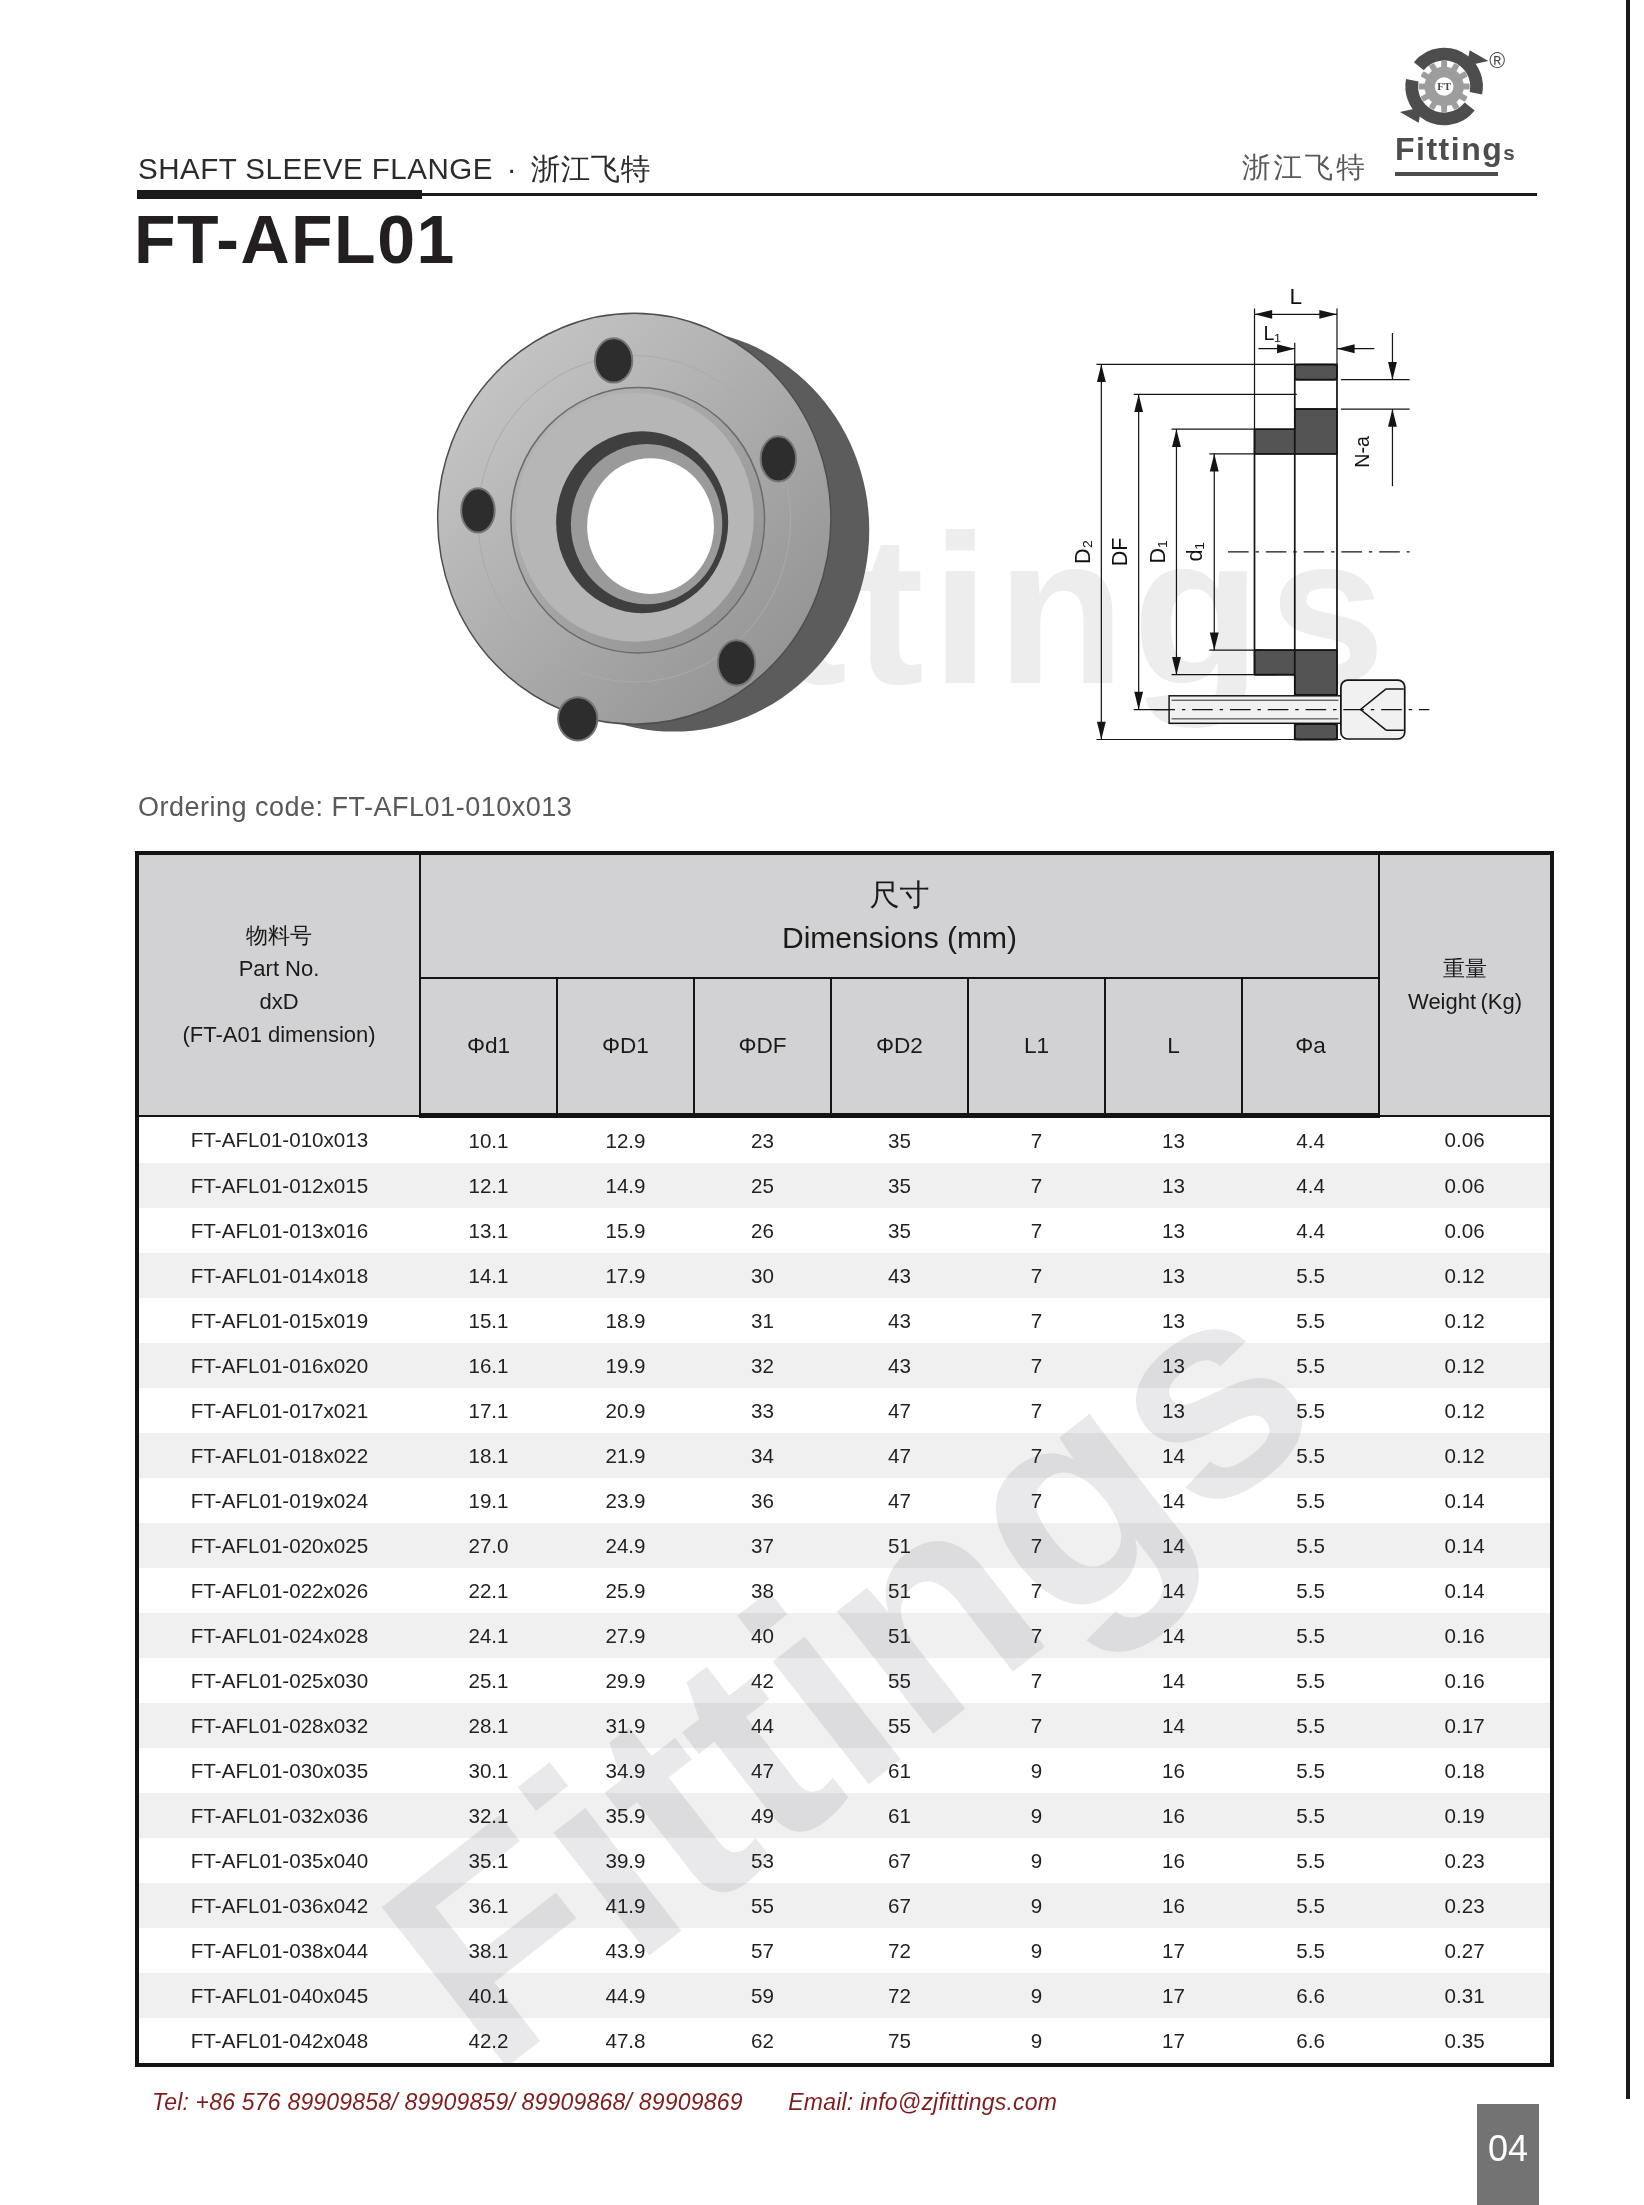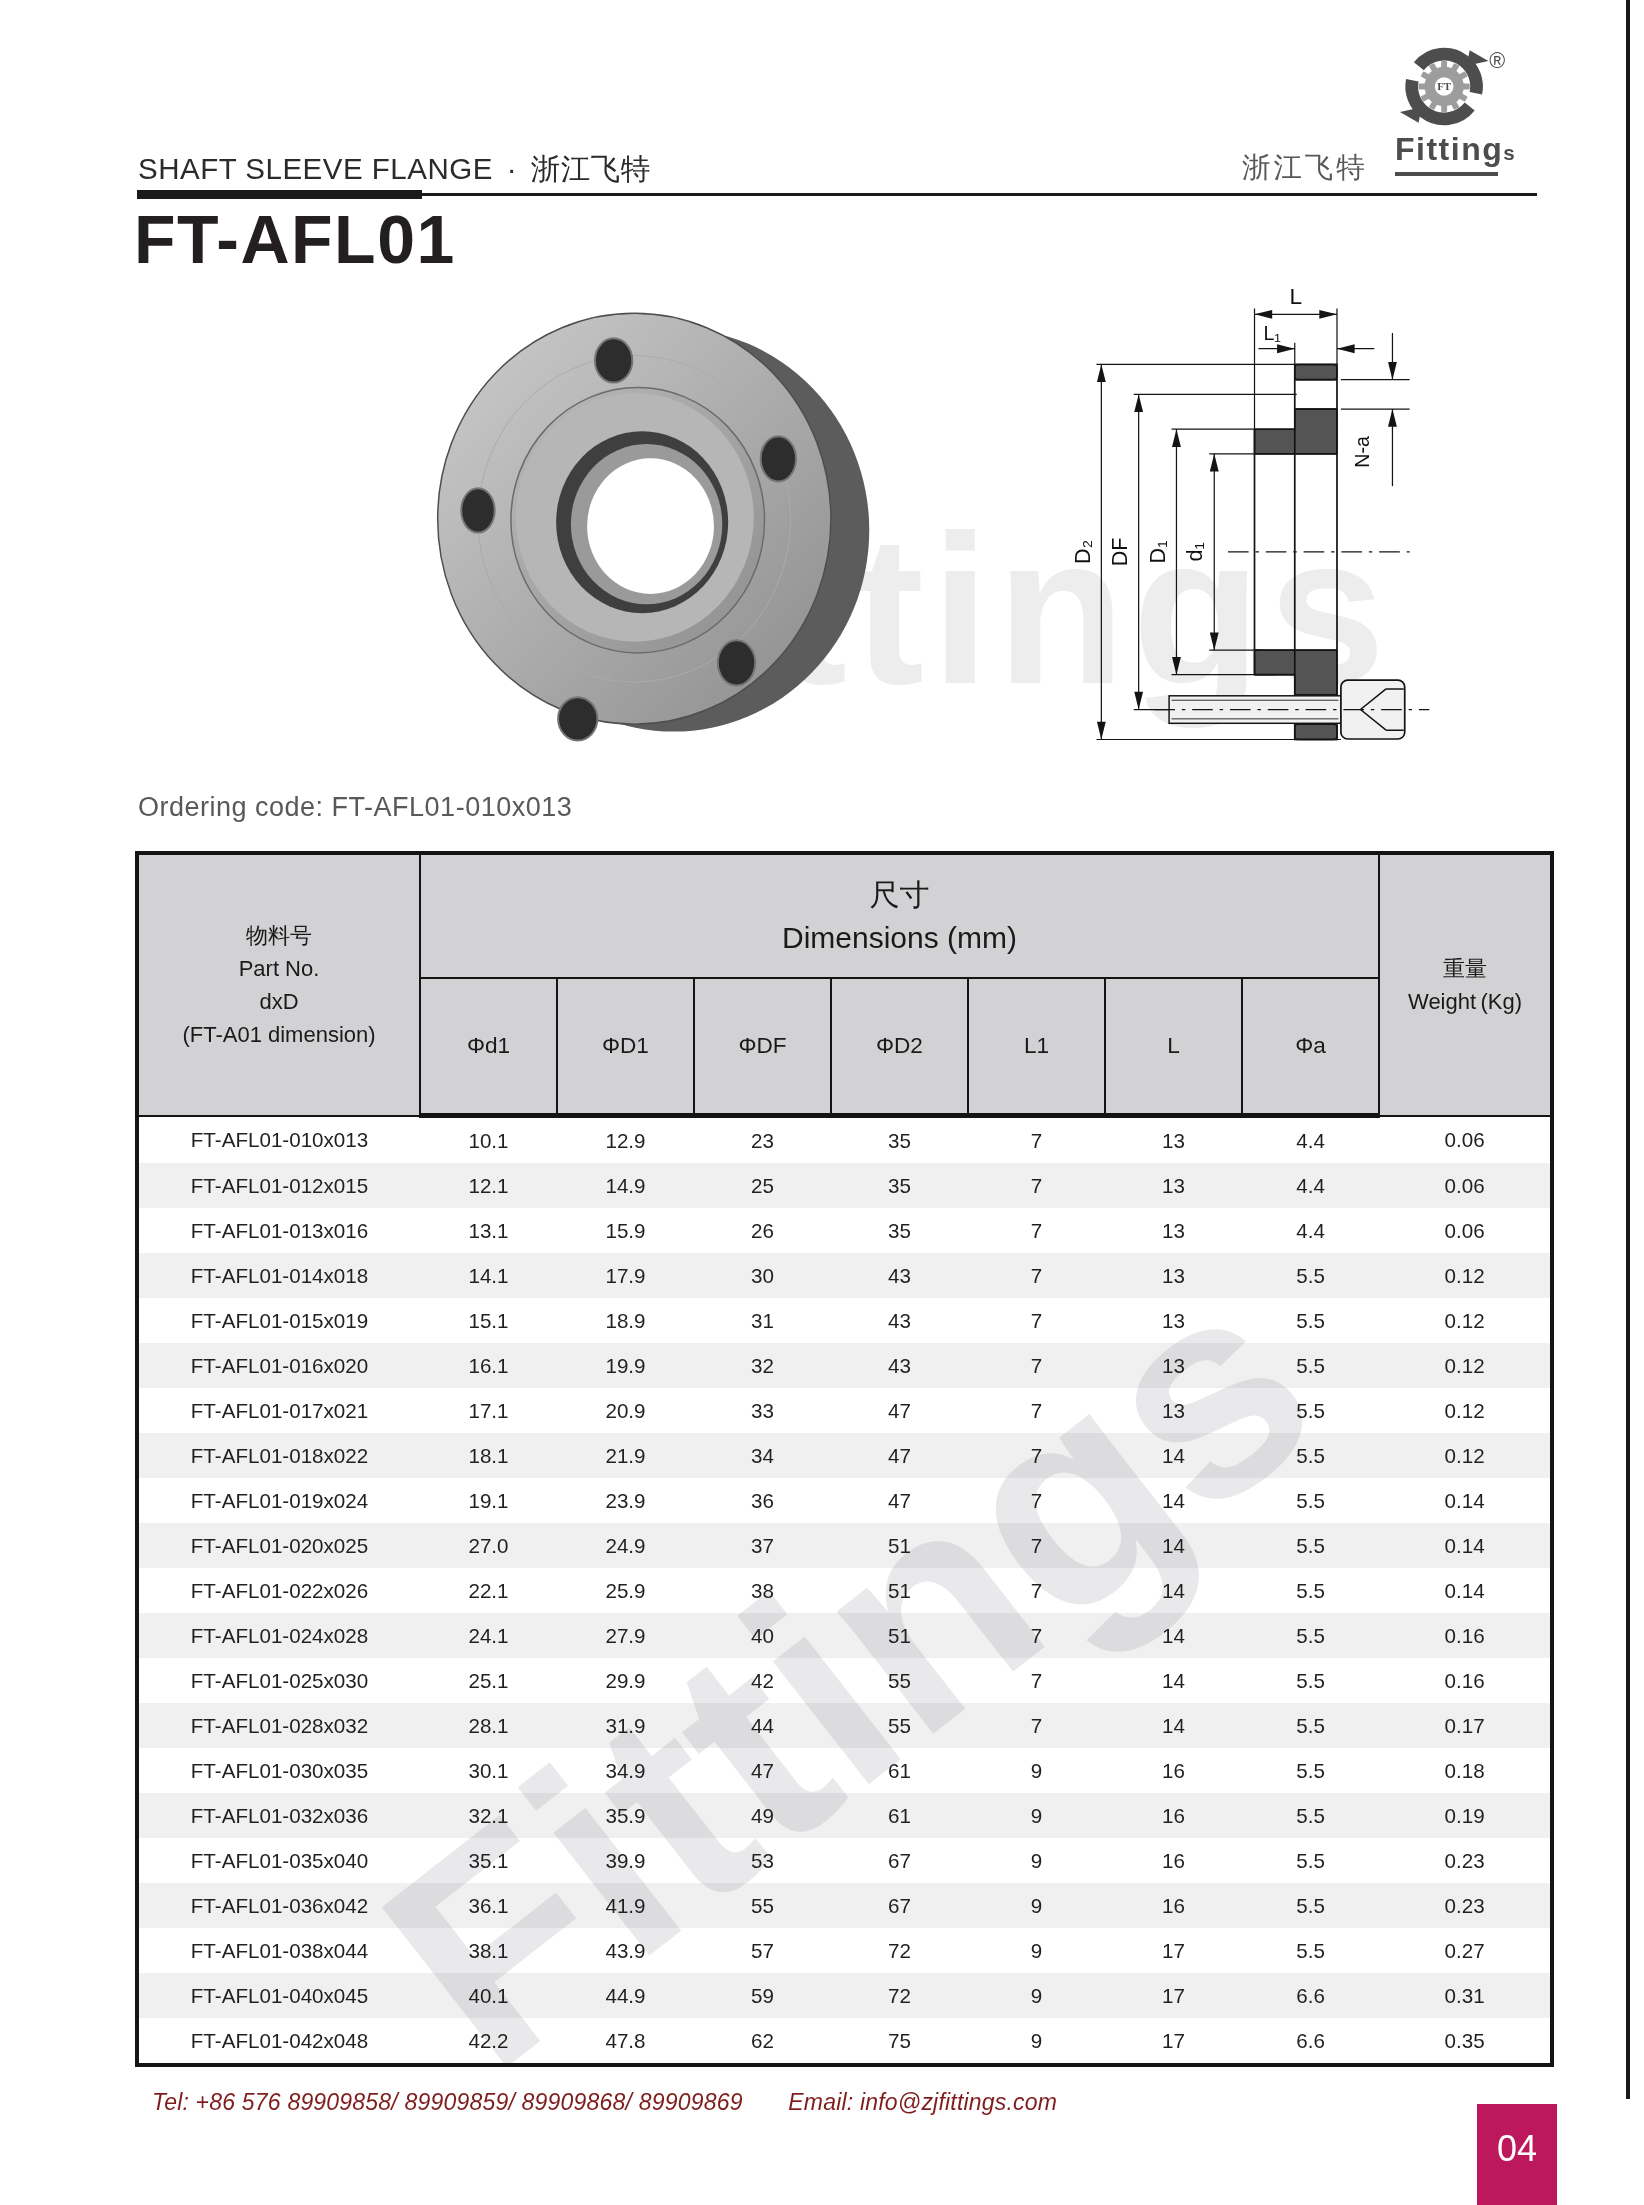--- a/index.html
+++ b/index.html
@@ -43,21 +43,21 @@
   th.grp{border-bottom:4.9px solid #141414;font-size:30px;line-height:1.45;}
   tr.sub th{border-bottom:5.9px solid #141414;font-size:22.6px;height:132px;}
   th.partno,th.weight{border-bottom:5.9px solid #141414;font-size:22px;line-height:1.5;}
   table.spec td{border:none;text-align:center;font-size:20.6px;color:#231f20;height:45px;padding:0;}
   tbody.rows tr:nth-child(even){background:rgba(120,120,132,0.115);}
   .h-row1{height:125px;}
 
   
   .footer-line{left:152px;top:2089px;font-size:23px;color:#7f1d1d;letter-spacing:0.2px;z-index:2;white-space:nowrap;font-style:italic;}
   .footer-line .email{margin-left:39px;}
-  .page-badge{left:1477px;top:2104px;width:80px;height:102px;background:#be185d;z-index:2;
+  .page-badge{left:1477px;top:2104px;width:62px;height:102px;background:#737373;z-index:2;
               color:#ffffff;font-size:36px;text-align:center;box-sizing:border-box;padding-top:23.6px;}
   .edge-line{left:1626px;top:0;width:3.9px;height:2099px;background:#1a1a1a;z-index:3;}
 </style>
 </head>
 <body>
 
 <div id="page">
 
   <div class="abs wm1">fittings</div>
   <div class="abs wm2">Fittings</div>

